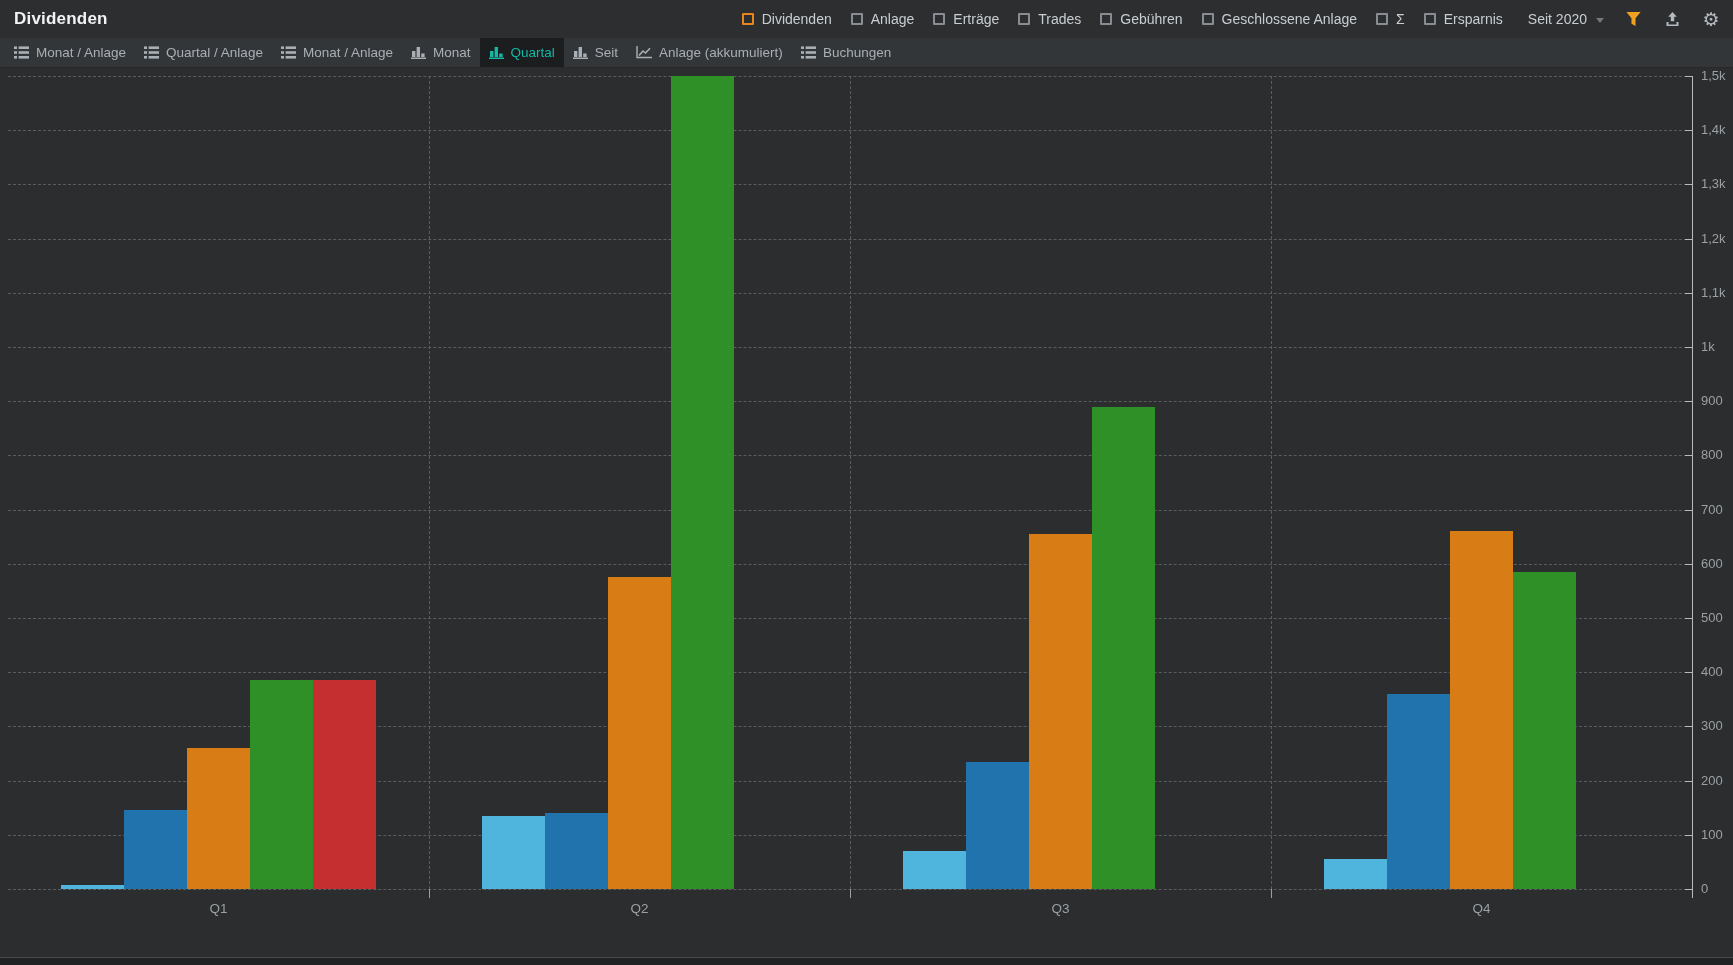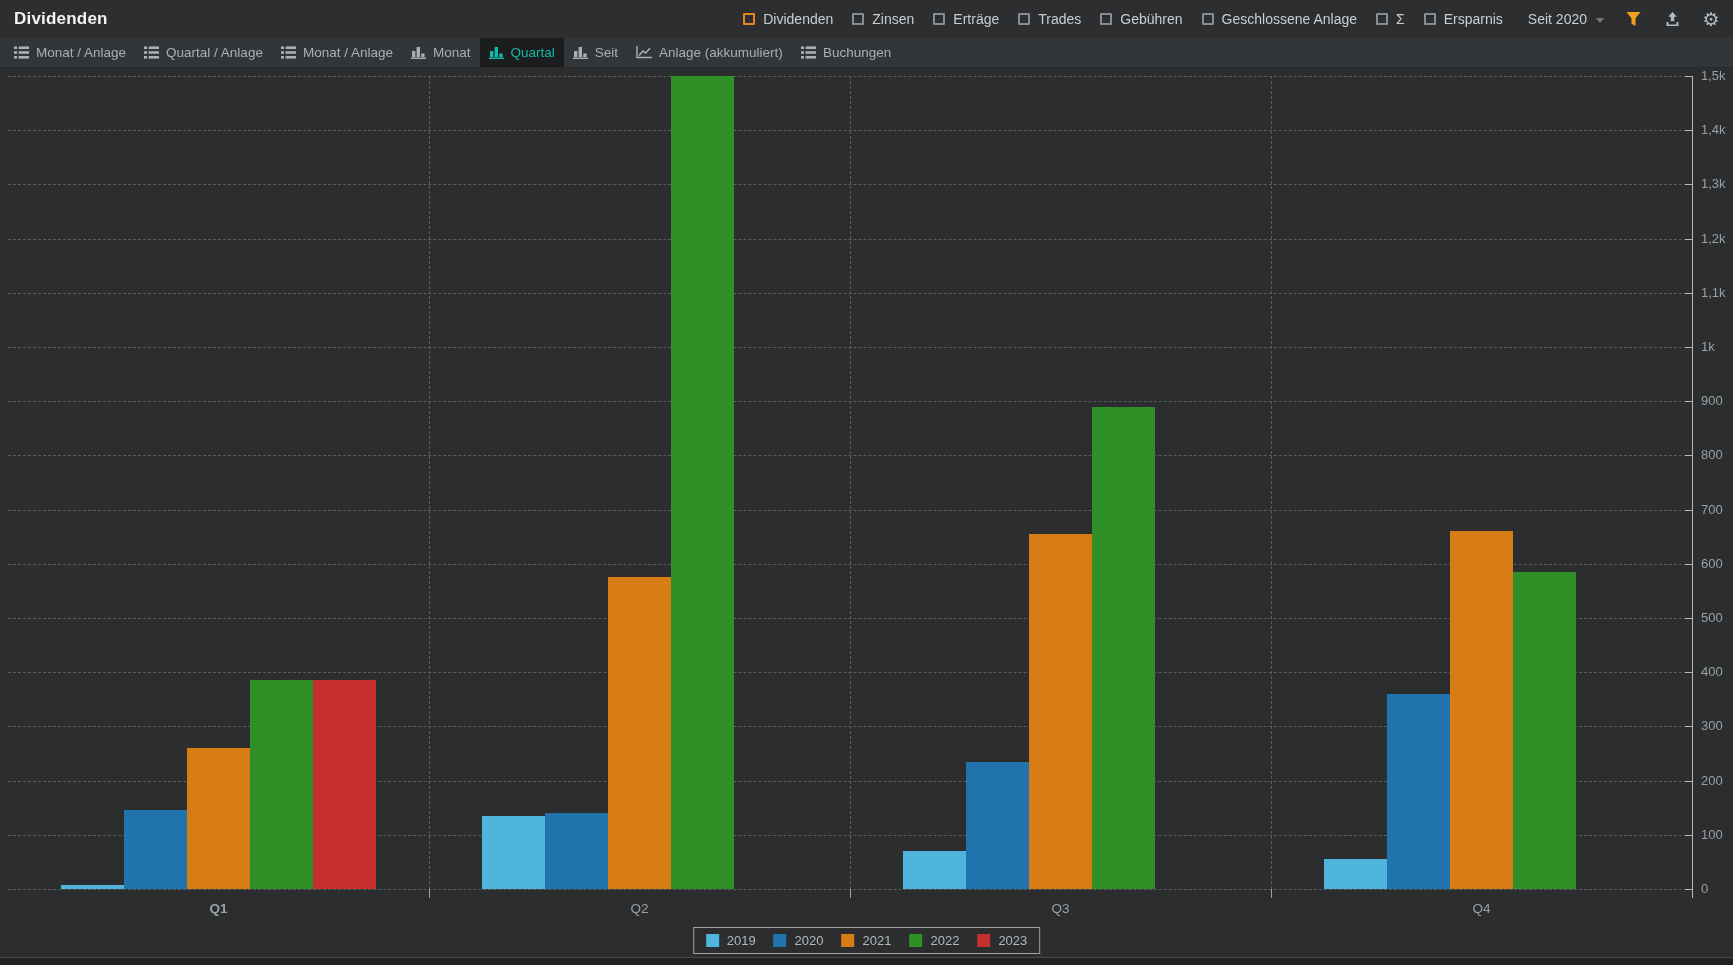--- a/index.html
+++ b/index.html
@@ -65,21 +65,21 @@
   <header class="titlebar">
     <div class="title">Dividenden</div>
     <div class="controls">
       <div class="toggles" id="toggles">
           <div class="toggle">
             <span class="cb accent"></span>
             <span class="toggle-label">Dividenden</span>
           </div>
           <div class="toggle">
             <span class="cb"></span>
-            <span class="toggle-label">Zinsen</span>
+            <span class="toggle-label">Anlage</span>
           </div>
           <div class="toggle">
             <span class="cb"></span>
             <span class="toggle-label">Erträge</span>
           </div>
           <div class="toggle">
             <span class="cb"></span>
             <span class="toggle-label">Trades</span>
           </div>
           <div class="toggle">
@@ -229,42 +229,20 @@
         <div class="hgrid" style="top: 325.2px;"></div>
         <div class="hgrid" style="top: 271px;"></div>
         <div class="hgrid" style="top: 216.8px;"></div>
         <div class="hgrid" style="top: 162.6px;"></div>
         <div class="hgrid" style="top: 108.4px;"></div>
         <div class="hgrid" style="top: 54.2px;"></div>
         <div class="hgrid" style="top: 0px;"></div>
         <div class="vgrid" style="left: 421px;"></div>
         <div class="vgrid" style="left: 842px;"></div>
         <div class="vgrid" style="left: 1263px;"></div>
-      </div>
-    <div class="legend" id="legend">
-        <div class="lg-item">
-          <span class="lg-swatch" style="background: rgb(80, 181, 221);"></span>
-          <span class="lg-label">2019</span>
-        </div>
-        <div class="lg-item">
-          <span class="lg-swatch" style="background: rgb(33, 115, 174);"></span>
-          <span class="lg-label">2020</span>
-        </div>
-        <div class="lg-item">
-          <span class="lg-swatch" style="background: rgb(216, 124, 21);"></span>
-          <span class="lg-label">2021</span>
-        </div>
-        <div class="lg-item">
-          <span class="lg-swatch" style="background: rgb(47, 144, 39);"></span>
-          <span class="lg-label">2022</span>
-        </div>
-        <div class="lg-item">
-          <span class="lg-swatch" style="background: rgb(198, 47, 47);"></span>
-          <span class="lg-label">2023</span>
-        </div>
       </div>
   <div class="ytick" style="left: 1685px; top: 821px;"></div>
       <div class="ylab" style="left: 1701px; top: 813px;">0</div>
       <div class="ytick" style="left: 1685px; top: 766.8px;"></div>
       <div class="ylab" style="left: 1701px; top: 758.8px;">100</div>
       <div class="ytick" style="left: 1685px; top: 712.6px;"></div>
       <div class="ylab" style="left: 1701px; top: 704.6px;">200</div>
       <div class="ytick" style="left: 1685px; top: 658.4px;"></div>
       <div class="ylab" style="left: 1701px; top: 650.4px;">300</div>
       <div class="ytick" style="left: 1685px; top: 604.2px;"></div>
@@ -293,21 +271,21 @@
       <div class="ylab" style="left: 1701px; top: 0px;">1,5k</div>
       <div class="xtick" style="left: 429px; top: 821px;"></div>
       <div class="xtick" style="left: 850px; top: 821px;"></div>
       <div class="xtick" style="left: 1271px; top: 821px;"></div>
       <div class="axis-line" style="left: 1692px; top: 8px; height: 822px;"></div>
       <div class="bar" style="left: 61px; width: 63px; top: 817px; height: 4px; background: rgb(80, 181, 221);"></div>
       <div class="bar" style="left: 124px; width: 63px; top: 742px; height: 79px; background: rgb(33, 115, 174);"></div>
       <div class="bar" style="left: 187px; width: 63px; top: 680px; height: 141px; background: rgb(216, 124, 21);"></div>
       <div class="bar" style="left: 250px; width: 63px; top: 612px; height: 209px; background: rgb(47, 144, 39);"></div>
       <div class="bar" style="left: 313px; width: 63px; top: 612px; height: 209px; background: rgb(198, 47, 47);"></div>
-      <div class="xlab" style="left: 158.5px; top: 833px; font-weight: bold;">Q1</div>
+      <div class="xlab" style="left: 158.5px; top: 833px;">Q1</div>
       <div class="bar" style="left: 482px; width: 63px; top: 748px; height: 73px; background: rgb(80, 181, 221);"></div>
       <div class="bar" style="left: 545px; width: 63px; top: 745px; height: 76px; background: rgb(33, 115, 174);"></div>
       <div class="bar" style="left: 608px; width: 63px; top: 509px; height: 312px; background: rgb(216, 124, 21);"></div>
       <div class="bar" style="left: 671px; width: 63px; top: 8px; height: 813px; background: rgb(47, 144, 39);"></div>
       <div class="xlab" style="left: 579.5px; top: 833px;">Q2</div>
       <div class="bar" style="left: 903px; width: 63px; top: 783px; height: 38px; background: rgb(80, 181, 221);"></div>
       <div class="bar" style="left: 966px; width: 63px; top: 694px; height: 127px; background: rgb(33, 115, 174);"></div>
       <div class="bar" style="left: 1029px; width: 63px; top: 466px; height: 355px; background: rgb(216, 124, 21);"></div>
       <div class="bar" style="left: 1092px; width: 63px; top: 339px; height: 482px; background: rgb(47, 144, 39);"></div>
       <div class="xlab" style="left: 1000.5px; top: 833px;">Q3</div>

